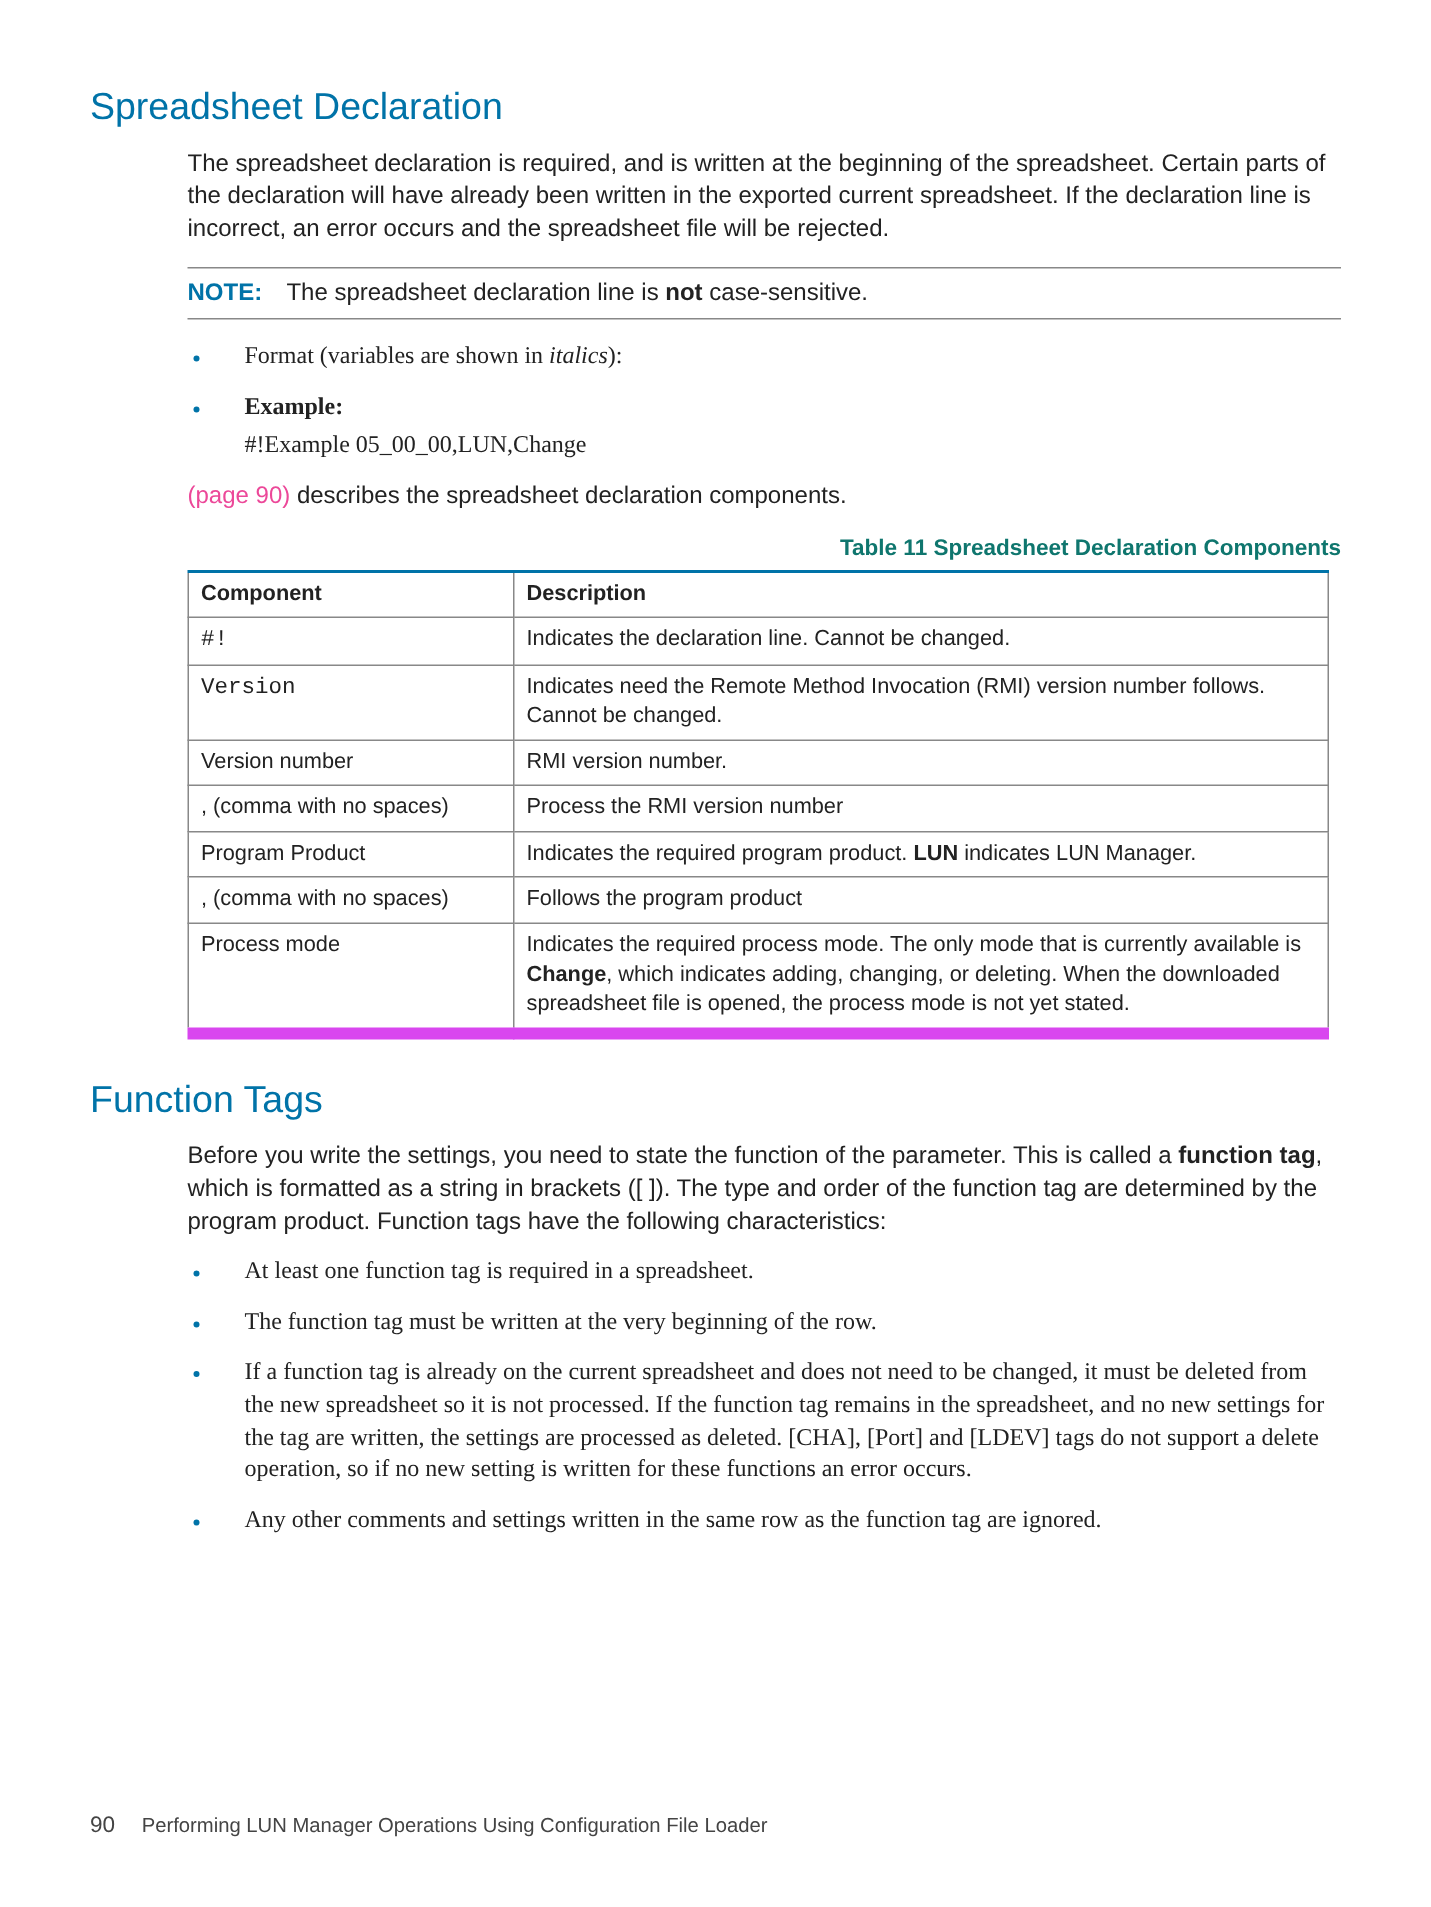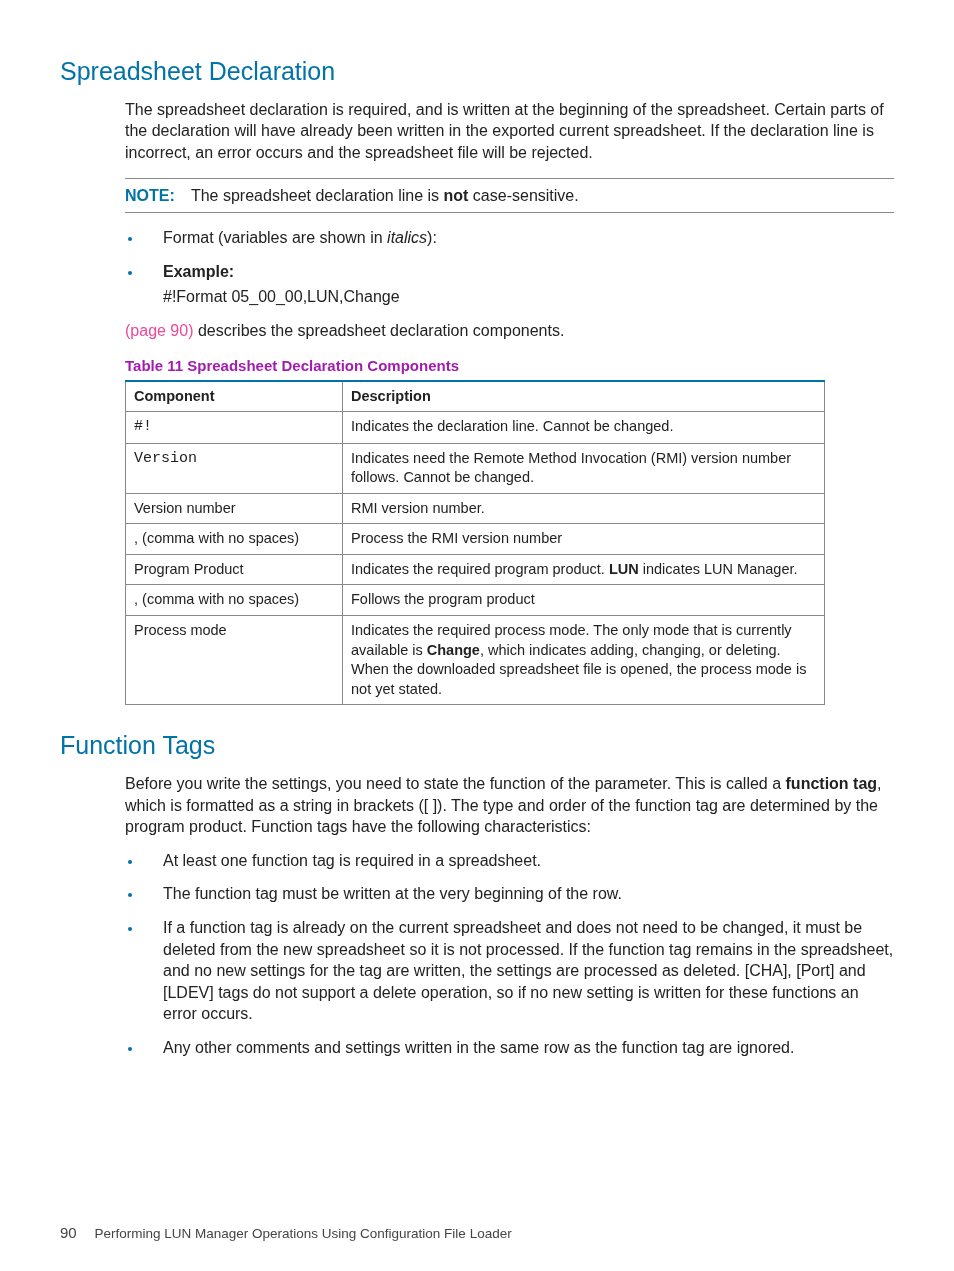--- a/index.html
+++ b/index.html
@@ -33,42 +33,44 @@
     font-weight: 700;
     margin-right: 12px;
   }
   ul.doc-list {
     padding-left: 18px;
     margin: 10px 0;
   }
   ul.doc-list > li {
     margin-bottom: 12px;
     padding-left: 20px;
+    font-family: Liberation Serif, serif;
   }
   ul.doc-list > li::marker {
     color: #0073a8;
     font-size: 14px;
   }
   .sub {
     margin-top: 4px;
   }
   .italic { font-style: italic; }
   .bold { font-weight: 600; }
   .mono { font-family: "Courier New", monospace; font-size:15px;}
   .table-caption {
-    color: #a21caf;
+    color: #0f766e;
     font-weight: 600;
     font-size: 15px;
     margin: 14px 0 4px 0;
+    text-align: right;
   }
   table.doc-table {
     border-collapse: collapse;
-    width: 700px;
+    width: 761px;
     border-top: 2px solid #0073a8;
-    border-bottom: 1px solid #d946ef;
+    border-bottom: 8px solid #d946ef;
     font-size: 14.5px;
   }
   table.doc-table th, table.doc-table td {
     border: 1px solid #888;
     padding: 5px 8px;
     text-align: left;
     vertical-align: top;
     font-weight: 300;
   }
   table.doc-table th {
@@ -77,21 +79,21 @@
   }
   table.doc-table th:first-child,
   table.doc-table td:first-child {
     width: 200px;
   }
   .sect2 {
     margin-top: 24px;
   }
   .footer {
     position: fixed;
-    bottom: 28px;
+    bottom: 44px;
     left: 60px;
     font-size: 13.5px;
     color: #444;
   }
   .footer .pn { margin-right: 14px; font-size:15px;}
   a.page-ref { color: #ec4899; text-decoration: none; }
   p.para { margin: 6px 0 12px 0; }
 </style>
 </head>
 <body>
@@ -105,21 +107,21 @@
     <span class="note-label">NOTE:</span>
     <span>The spreadsheet declaration line is </span><span class="bold">not</span><span> case-sensitive.</span>
   </div>
 
   <ul class="doc-list">
     <li>
       <span>Format (variables are shown in </span><span class="italic">italics</span><span>):</span>
     </li>
     <li>
       <span class="bold">Example:</span>
-      <div class="sub">#!Format 05_00_00,LUN,Change</div>
+      <div class="sub">#!Example 05_00_00,LUN,Change</div>
     </li>
   </ul>
 
   <p class="para">
     <a class="page-ref">(page 90)</a><span> describes the spreadsheet declaration components.</span>
   </p>
 
   <div class="table-caption">Table 11 Spreadsheet Declaration Components</div>
 
   <table class="doc-table">

